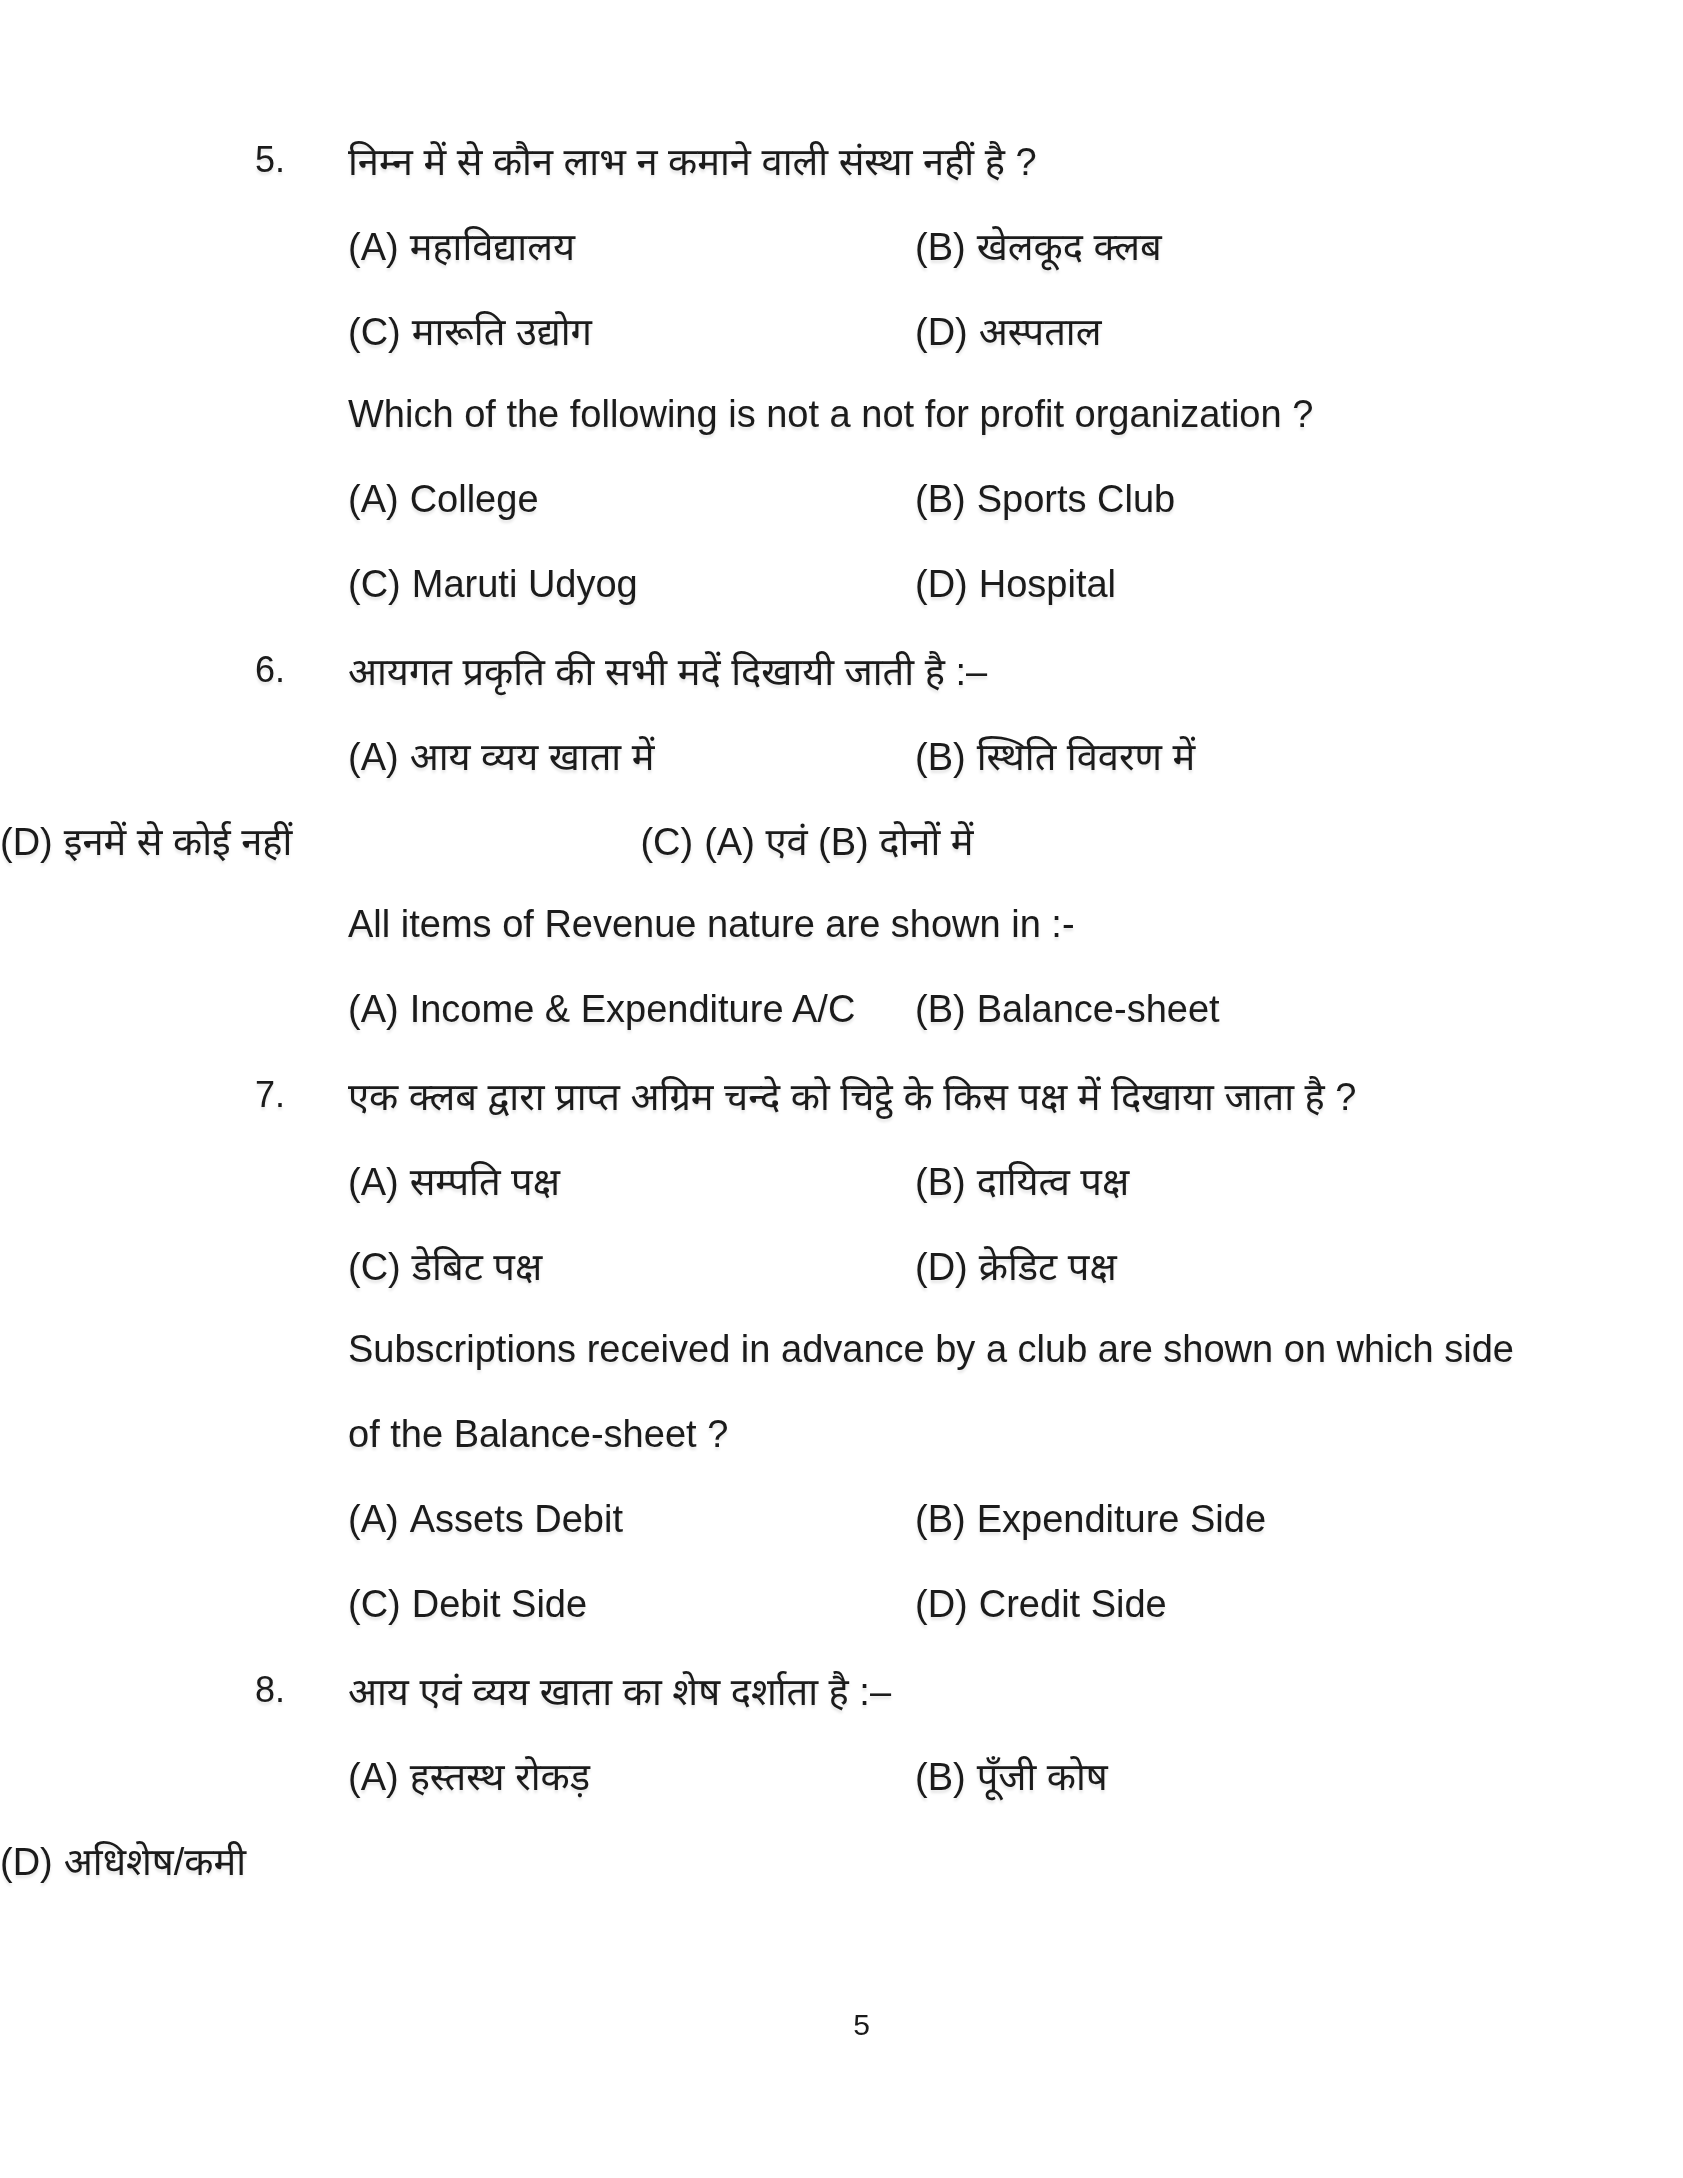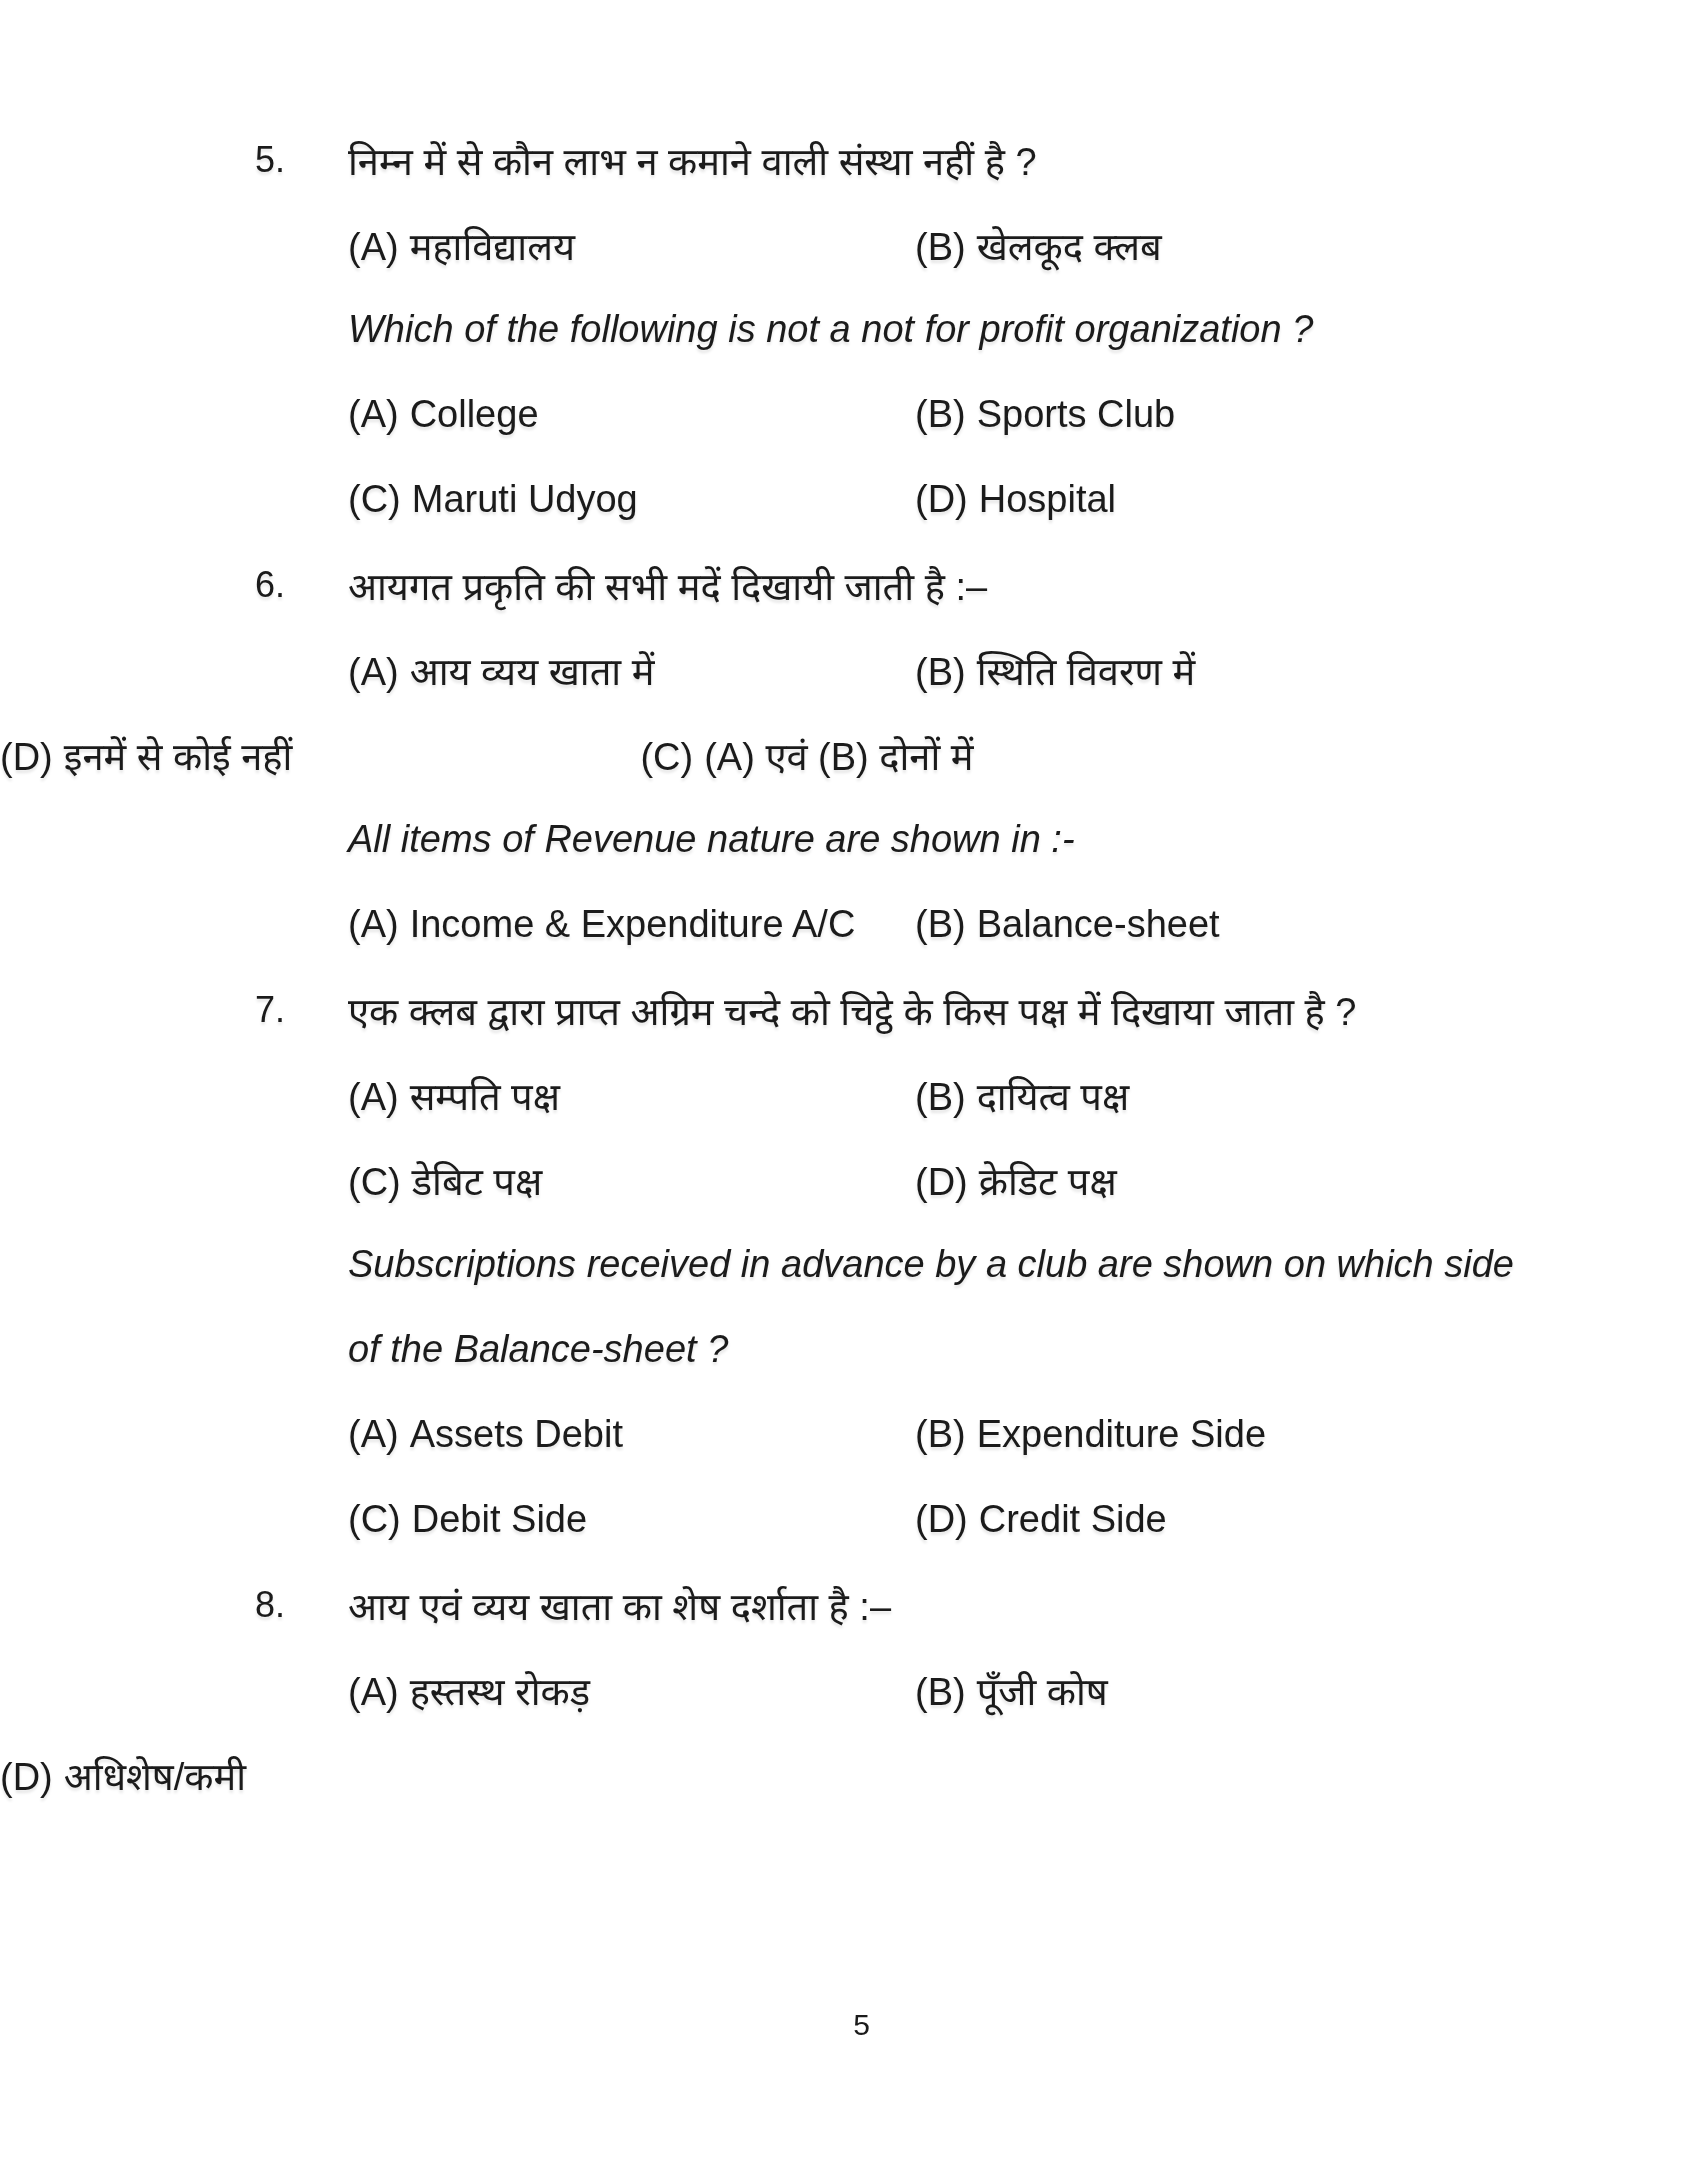--- a/index.html
+++ b/index.html
@@ -17,21 +17,21 @@
   .line {
     position: relative;
     height: 85px;
     display: flex;
     align-items: center;
     font-size: 38px;
     white-space: nowrap;
   }
   .qnum { position: absolute; left: 255px; font-size: 36px; }
   .qtext { margin-left: 348px; }
-  .ind   { margin-left: 348px; font-style: italic; }
+  .ind   { margin-left: 348px; }
   .colA  { margin-left: 348px; flex: 0 0 567px; width: 567px; }
   .colB  { flex: 0 0 auto; }
   .opt .lbl { margin-right: 11px; }
   .pagenum {
     position: absolute;
     top: 2008px;
     left: 0;
     width: 1683px;
     text-align: center;
     text-indent: 40px;
@@ -45,20 +45,24 @@
 <div class="sheet">
   <div class="content">
 
     <div class="line">
       <span class="qnum">5.</span>
       <span class="qtext">निम्न में से कौन लाभ न कमाने वाली संस्था नहीं है ?</span>
     </div>
     <div class="line">
       <span class="opt colA"><span class="lbl">(A)</span><span class="txt">महाविद्यालय</span></span>
       <span class="opt colB"><span class="lbl">(B)</span><span class="txt">खेलकूद क्लब</span></span>
+    </div>
+    <div class="line">
+      <span class="opt colA"><span class="lbl">(C)</span><span class="txt">मारूति उद्योग</span></span>
+      <span class="opt colB"><span class="lbl">(D)</span><span class="txt">अस्पताल</span></span>
     </div>
     <div class="line">
       <span class="ind">Which of the following is not a not for profit organization ?</span>
     </div>
     <div class="line">
       <span class="opt colA"><span class="lbl">(A)</span><span class="txt">College</span></span>
       <span class="opt colB"><span class="lbl">(B)</span><span class="txt">Sports Club</span></span>
     </div>
     <div class="line">
       <span class="opt colA"><span class="lbl">(C)</span><span class="txt">Maruti Udyog</span></span>

